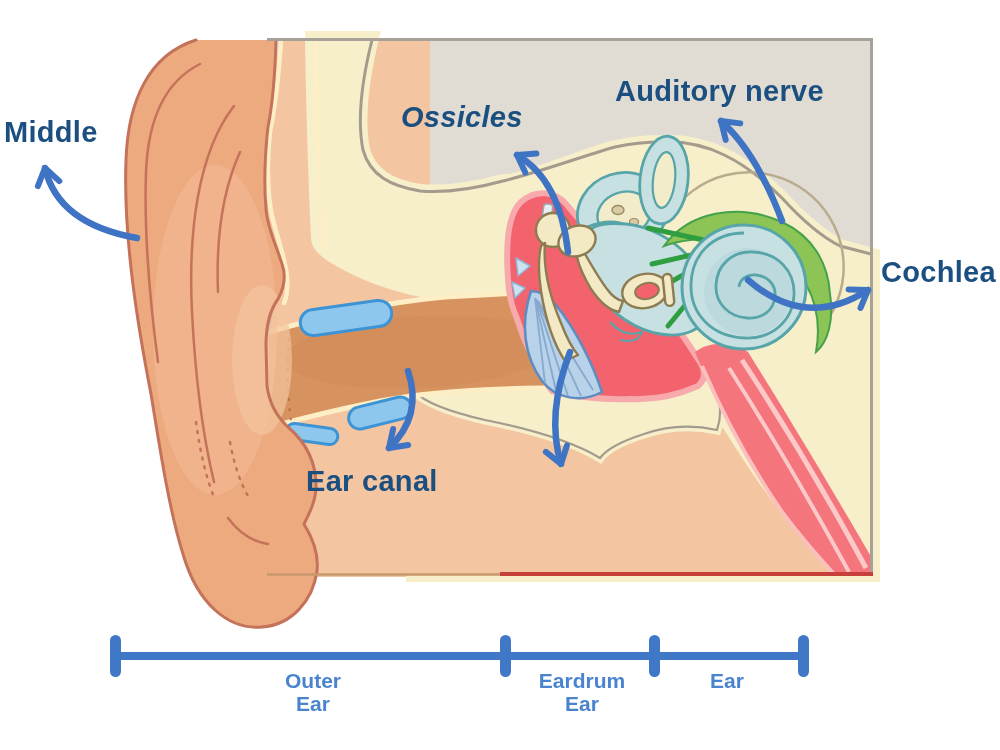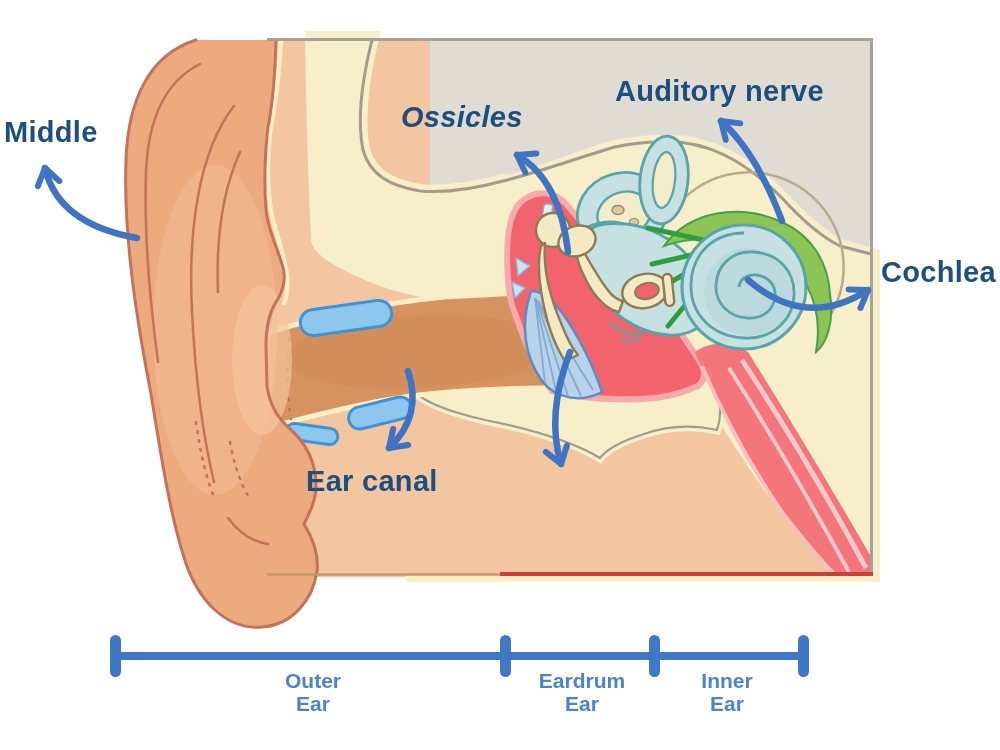--- a/index.html
+++ b/index.html
@@ -230,18 +230,17 @@
 
   <div class="scale-label" id="slbl-0">
     <span>Outer</span>
     <span>Ear</span>
   </div>
   <div class="scale-label" id="slbl-1">
     <span>Eardrum</span>
     <span>Ear</span>
   </div>
   <div class="scale-label" id="slbl-2">
-    <span>Inner</span>
     <span>Ear</span>
   </div>
 </div>
 
 </div>
 
 </body></html>

